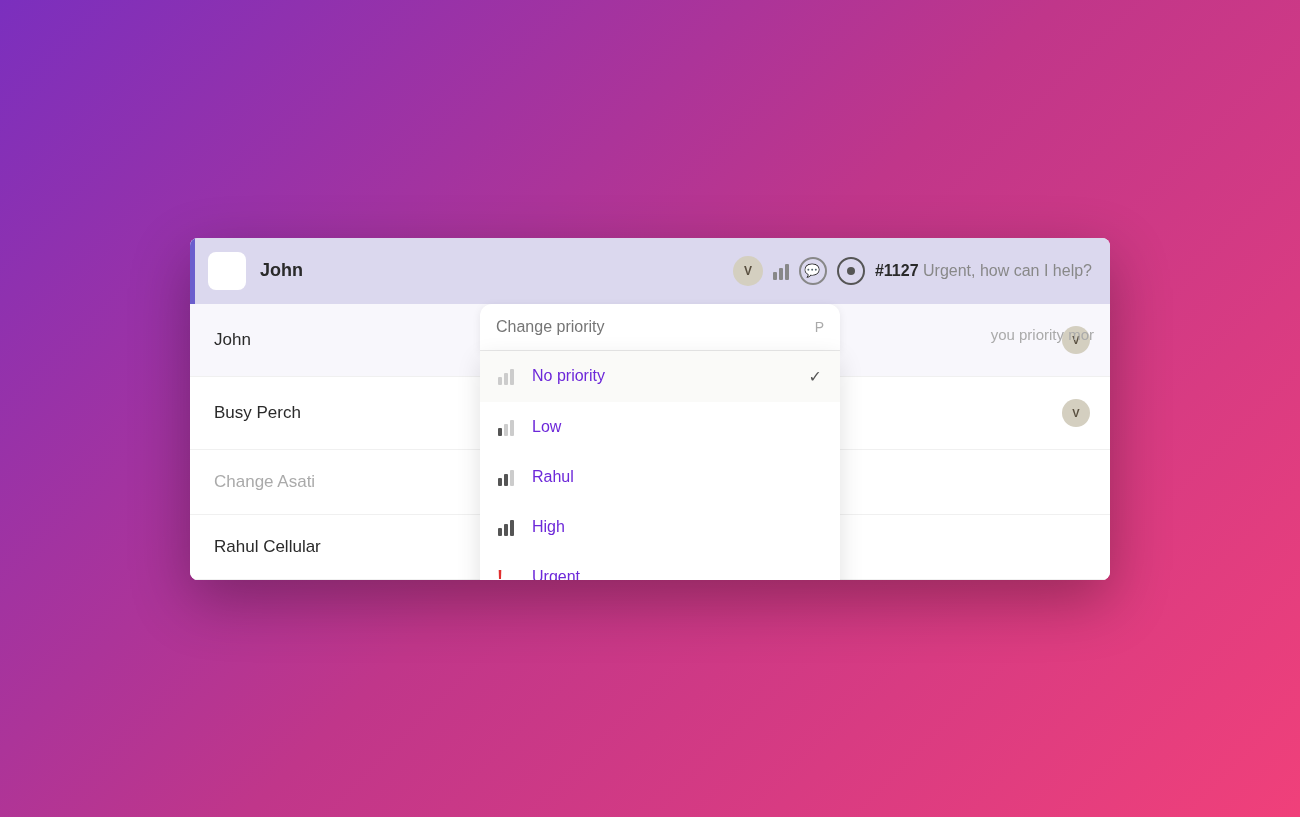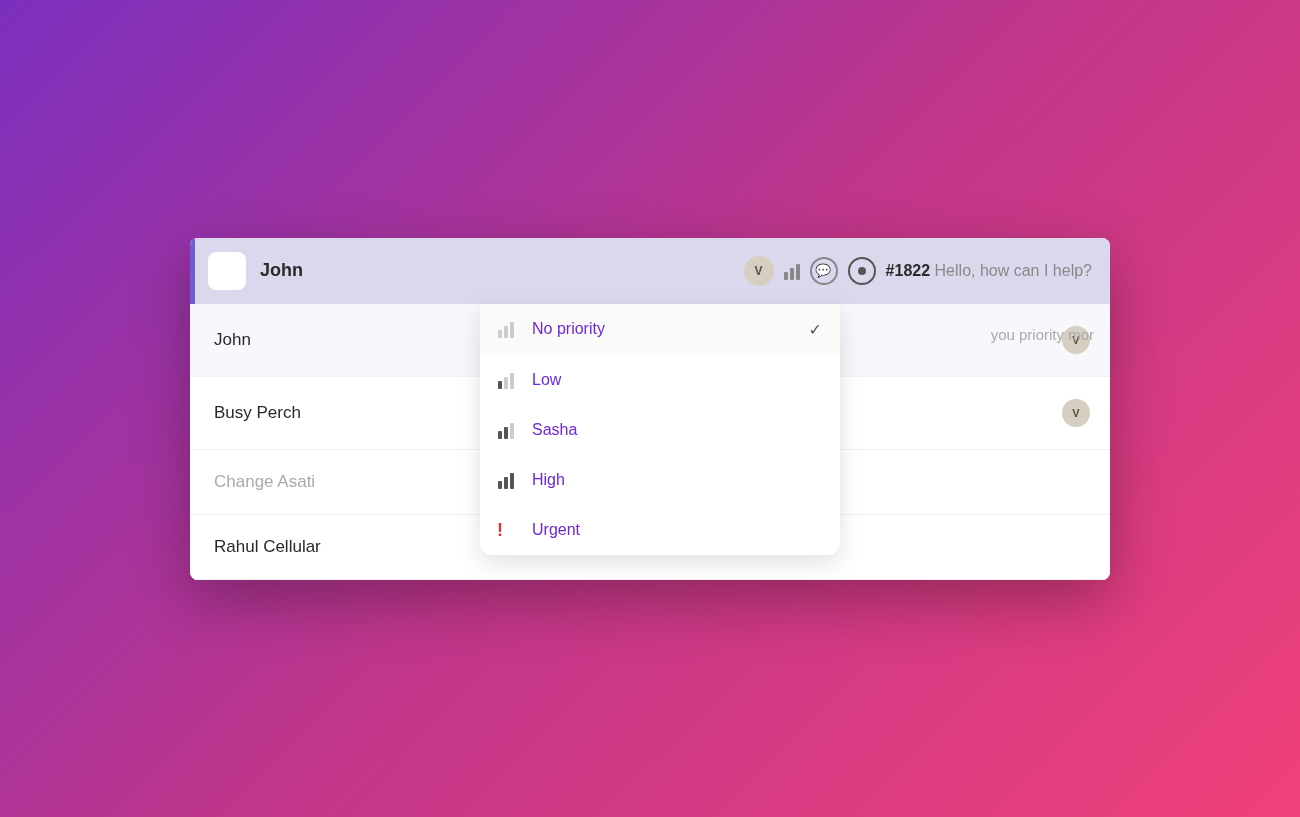--- a/index.html
+++ b/index.html
@@ -311,22 +311,22 @@
     <div class="header-icons">
       <div class="avatar-badge">V</div>
       <div class="icon-bars">
         <span></span>
           <span></span>
           <span></span>
       </div>
       <div class="icon-chat">💬</div>
       <div class="icon-target"></div>
       <span class="ticket-info">
-        <strong>#1822</strong>
-        <span>Hello, how can I help?</span>
+        <strong>#1127</strong>
+        <span>Urgent, how can I help?</span>
       </span>
     </div>
   </div>
 
   <div class="content-area">
     <div class="list-panel">
 
       <div class="list-item first">
         <span class="list-item-name">John</span>
         <div class="badge-v">V</div>
@@ -342,20 +342,24 @@
       </div>
 
       <div class="list-item">
         <span class="list-item-name">Rahul Cellular</span>
       </div>
 
     </div>
 
     <div class="dropdown-container">
 
+      <div class="dropdown-search">
+        <input class="search-input-fake" type="text" placeholder="Change priority" style="">
+        <span class="search-shortcut">P</span>
+      </div>
 
       <div class="dropdown-menu">
 
         <div class="menu-item active">
           <div class="priority-icon pi-none">
             <span></span>
               <span></span>
               <span></span>
           </div>
           <span class="menu-item-label">No priority</span>
@@ -370,21 +374,21 @@
           </div>
           <span class="menu-item-label">Low</span>
         </div>
 
         <div class="menu-item">
           <div class="priority-icon pi-medium">
             <span></span>
               <span></span>
               <span></span>
           </div>
-          <span class="menu-item-label">Sasha</span>
+          <span class="menu-item-label">Rahul</span>
         </div>
 
         <div class="menu-item">
           <div class="priority-icon pi-high">
             <span></span>
               <span></span>
               <span></span>
           </div>
           <span class="menu-item-label">High</span>
         </div>

